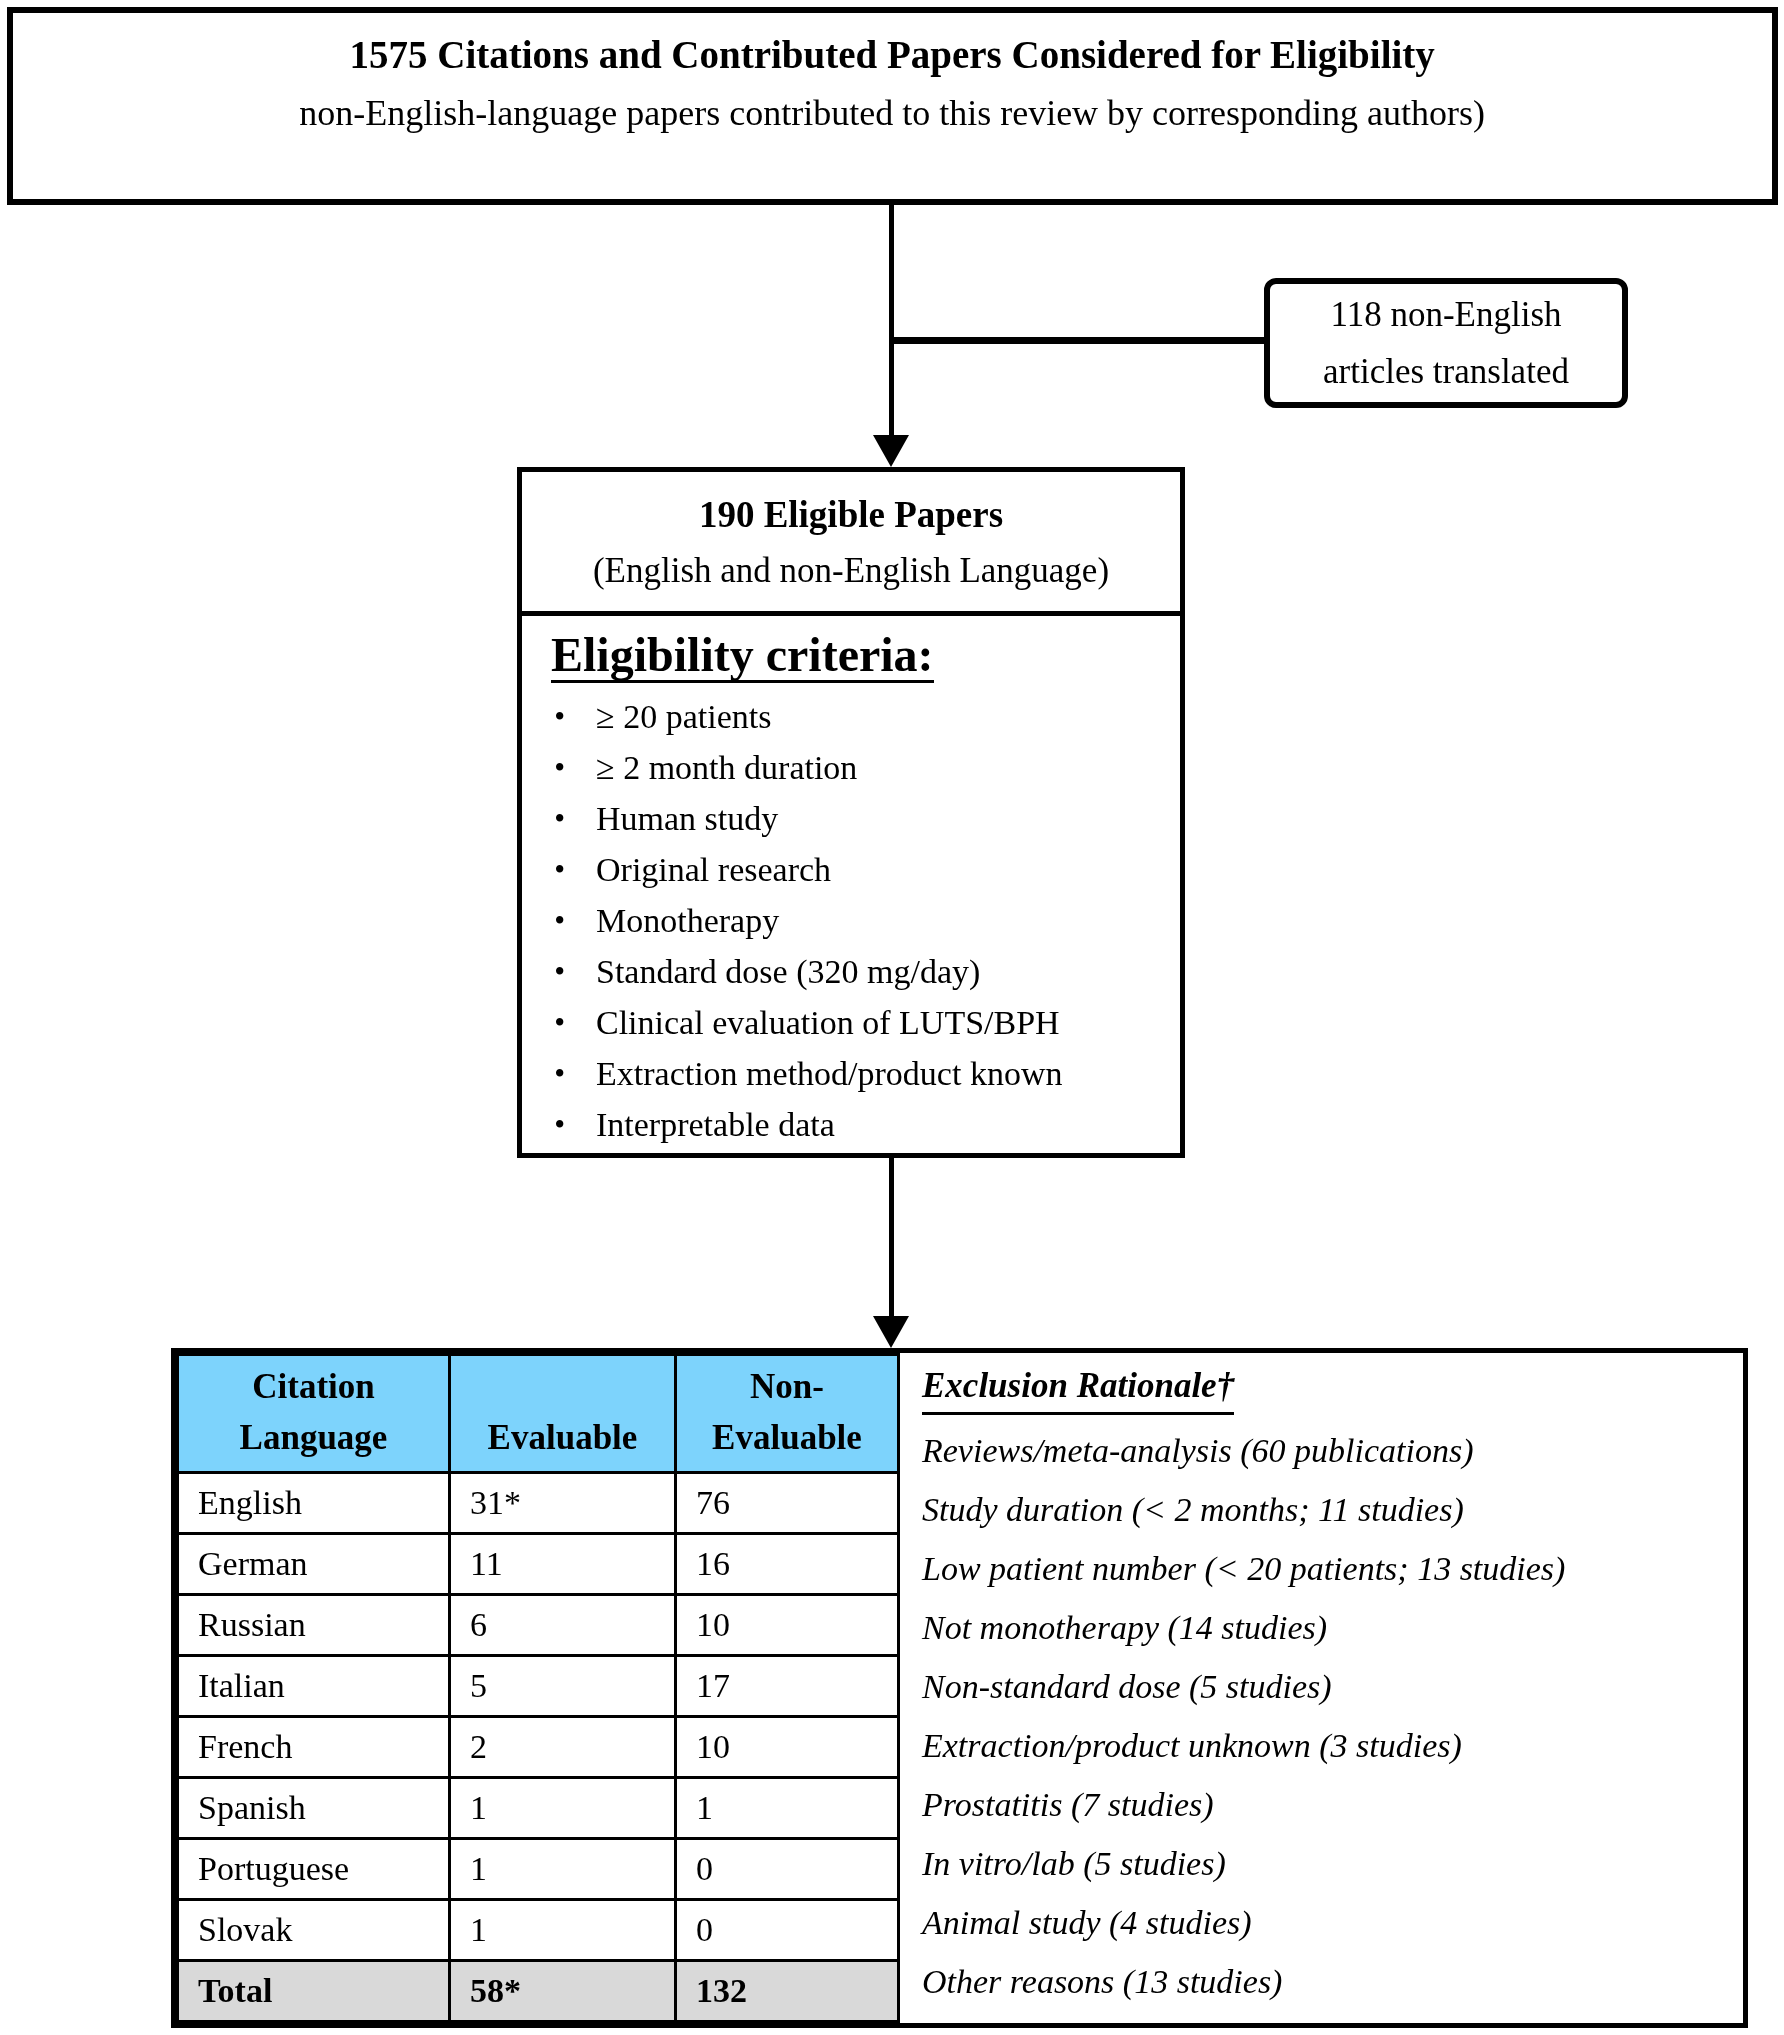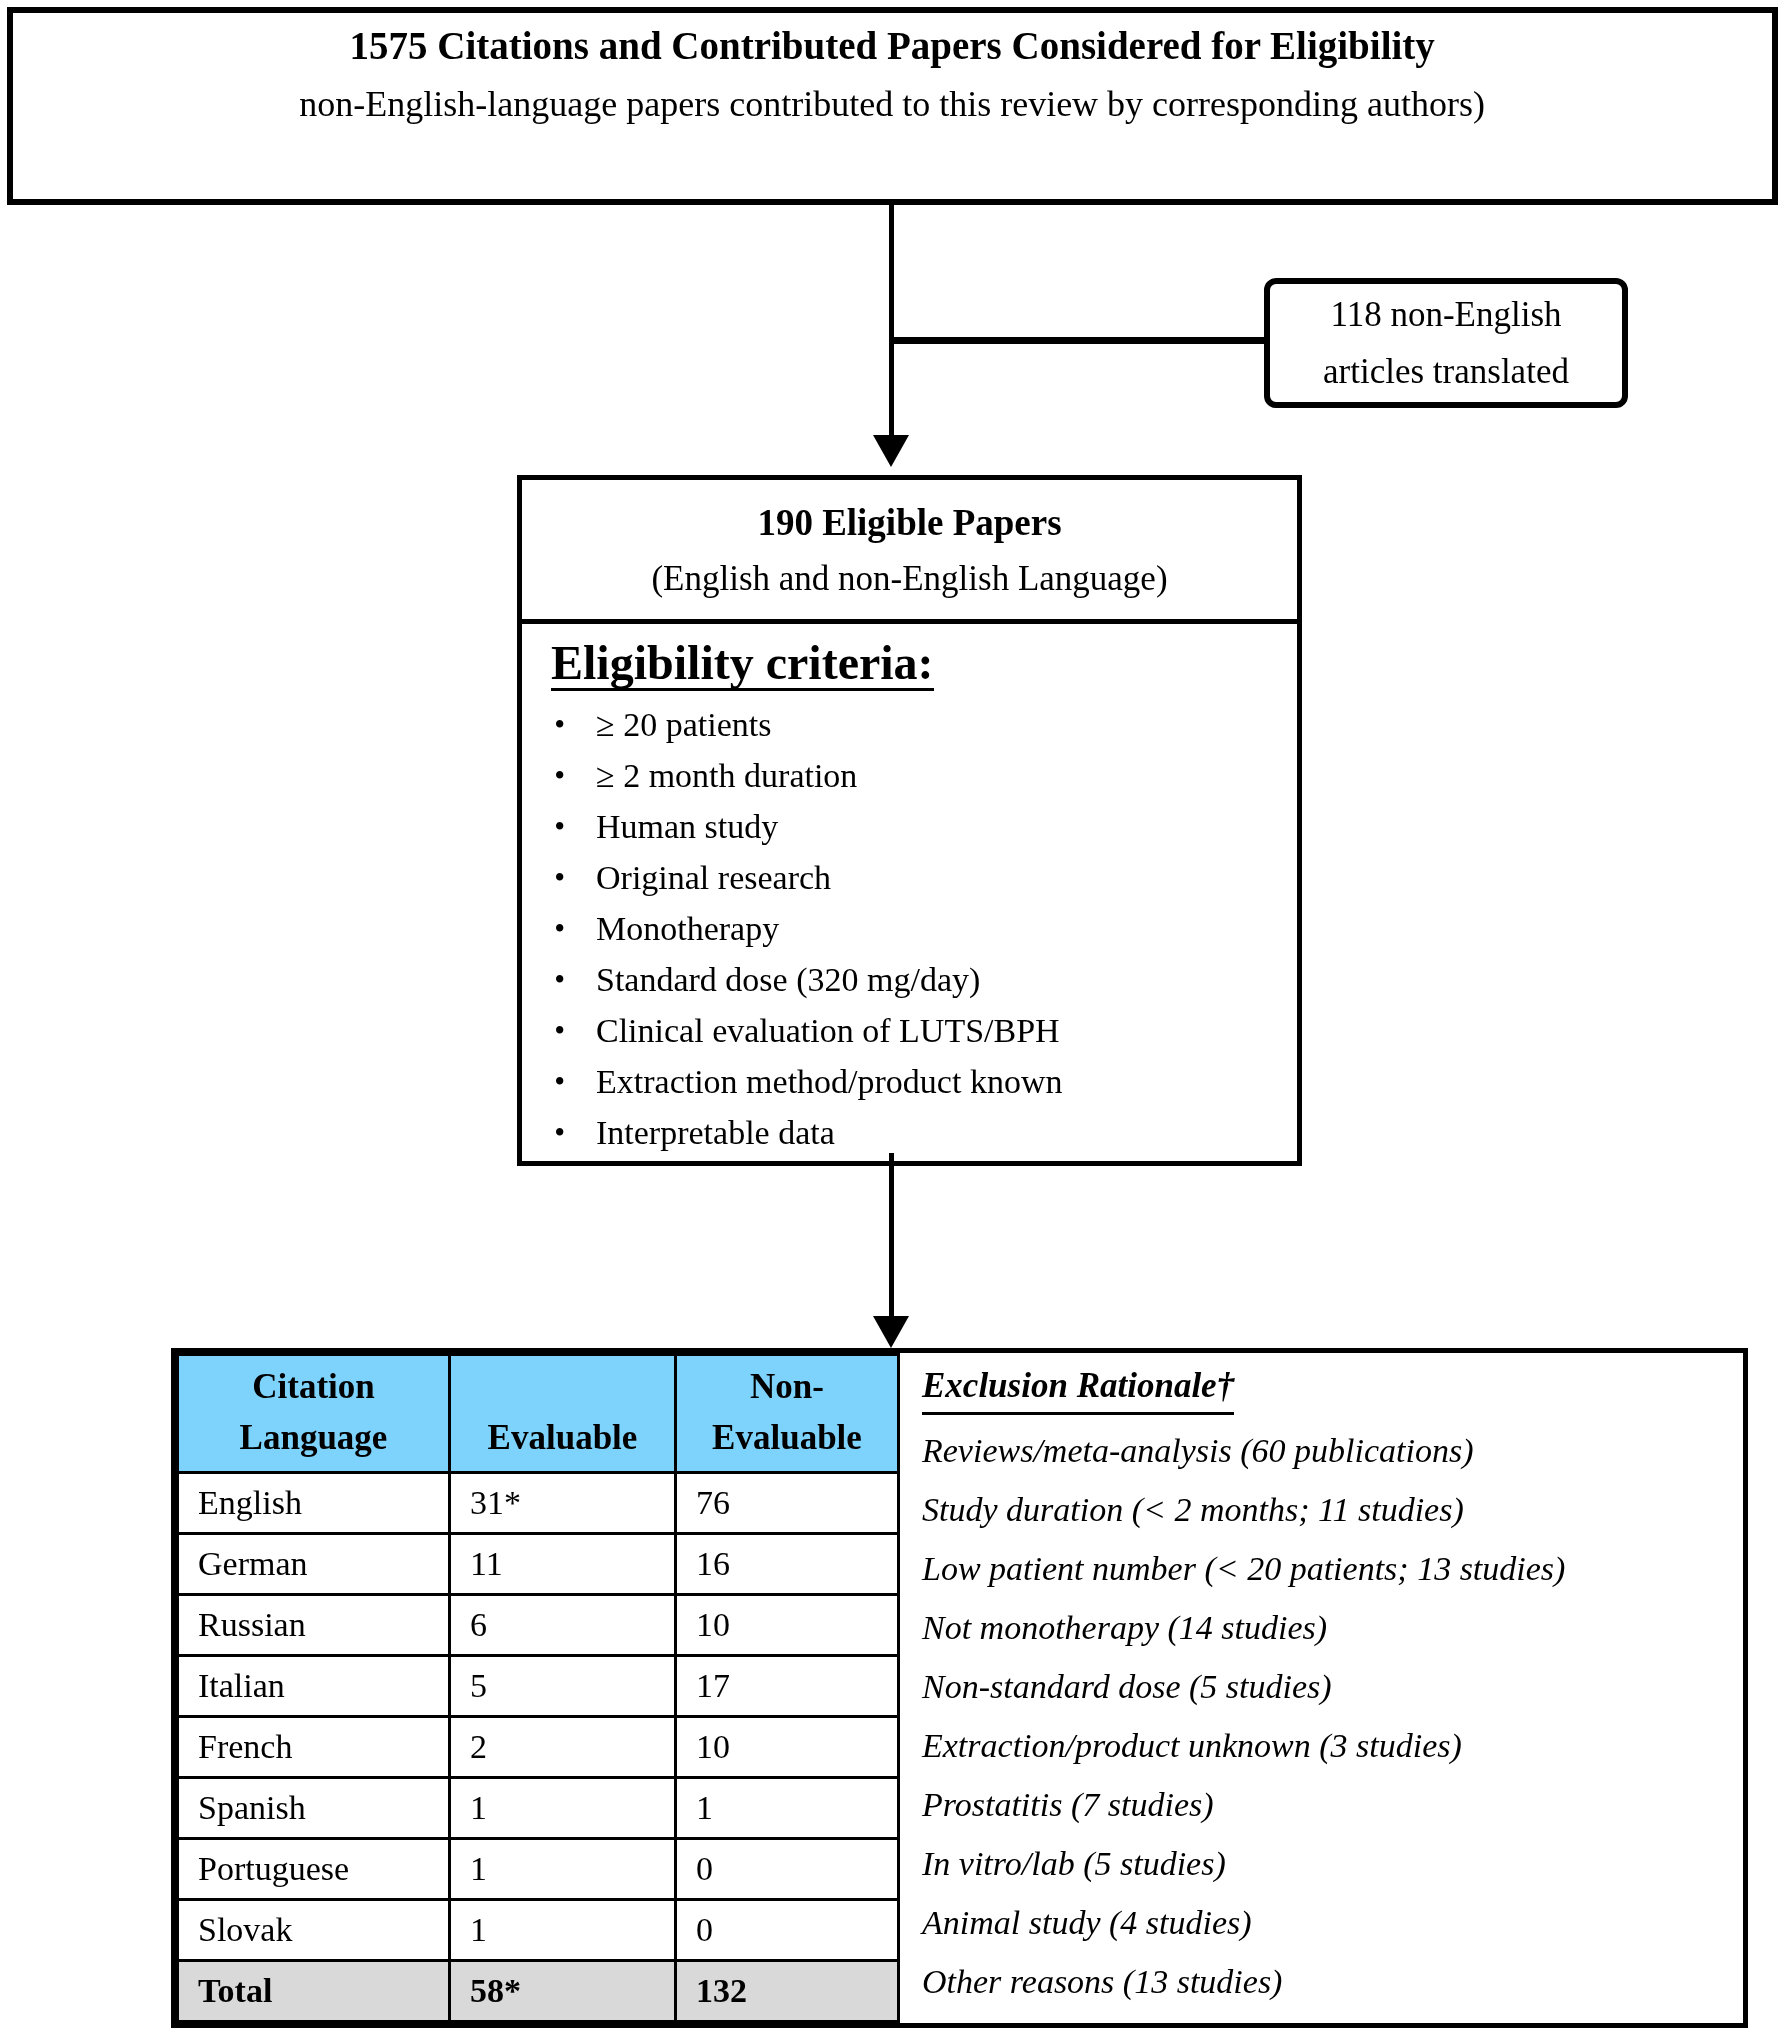--- a/index.html
+++ b/index.html
@@ -22,21 +22,21 @@
     box-sizing: border-box;
     border: 5.6px solid #000;
     background: #fff;
   }
 
   #top-box {
     left: 6.7px; top: 6.7px;
     width: 1771px; height: 198px;
     border-width: 6.1px;
     text-align: center;
-    padding-top: 3px;
+    padding-top: 12px;
   }
   #top-box .title {
     font-size: 39px;
     font-weight: bold;
     line-height: 59px;
   }
   #top-box .sub {
     font-size: 36px;
     line-height: 59px;
   }
@@ -50,23 +50,22 @@
     justify-content: center;
     align-items: center;
     text-align: center;
     font-size: 35px;
     line-height: 57px;
     border-radius: 12px;
   }
 
   #eligible-box {
     left: 517px; top: 467px;
-    width: 785px; height: 691px;
+    width: 668px; height: 691px;
     border-width: 5px;
-    margin-top: 8px;
   }
   #eligible-header {
     border-bottom: 5px solid #000;
     text-align: center;
     padding: 14.5px 0 12.3px 0;
   }
   #eligible-header .title {
     font-size: 37px;
     font-weight: bold;
     line-height: 56px;

